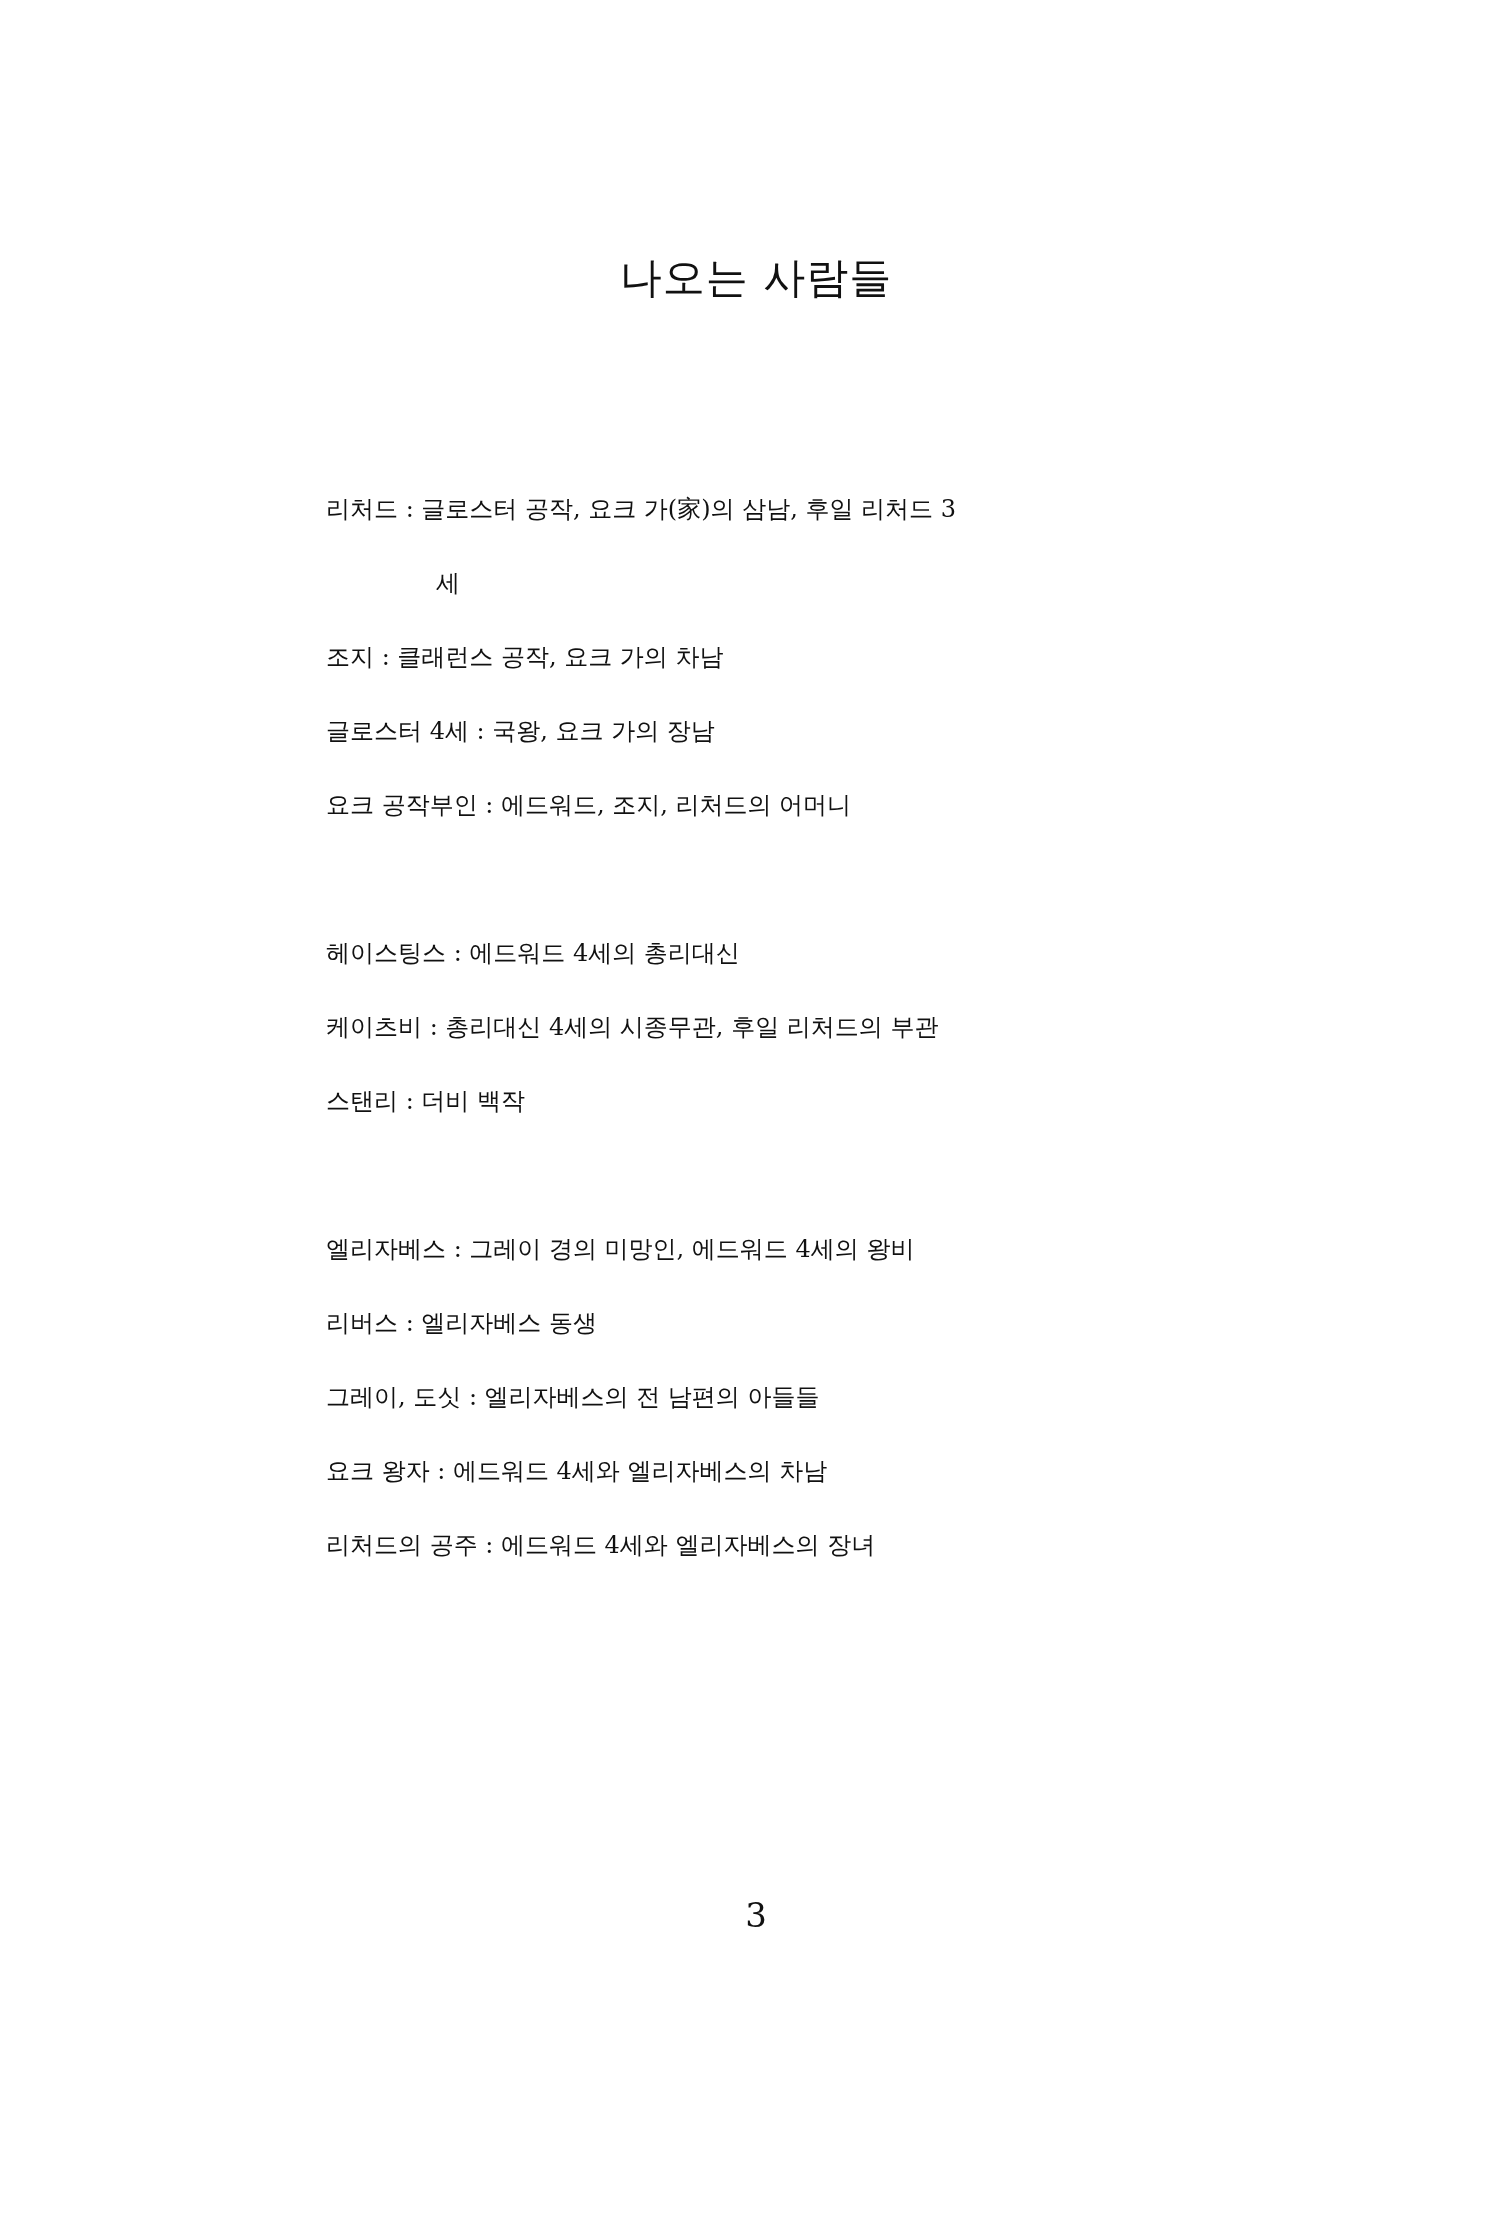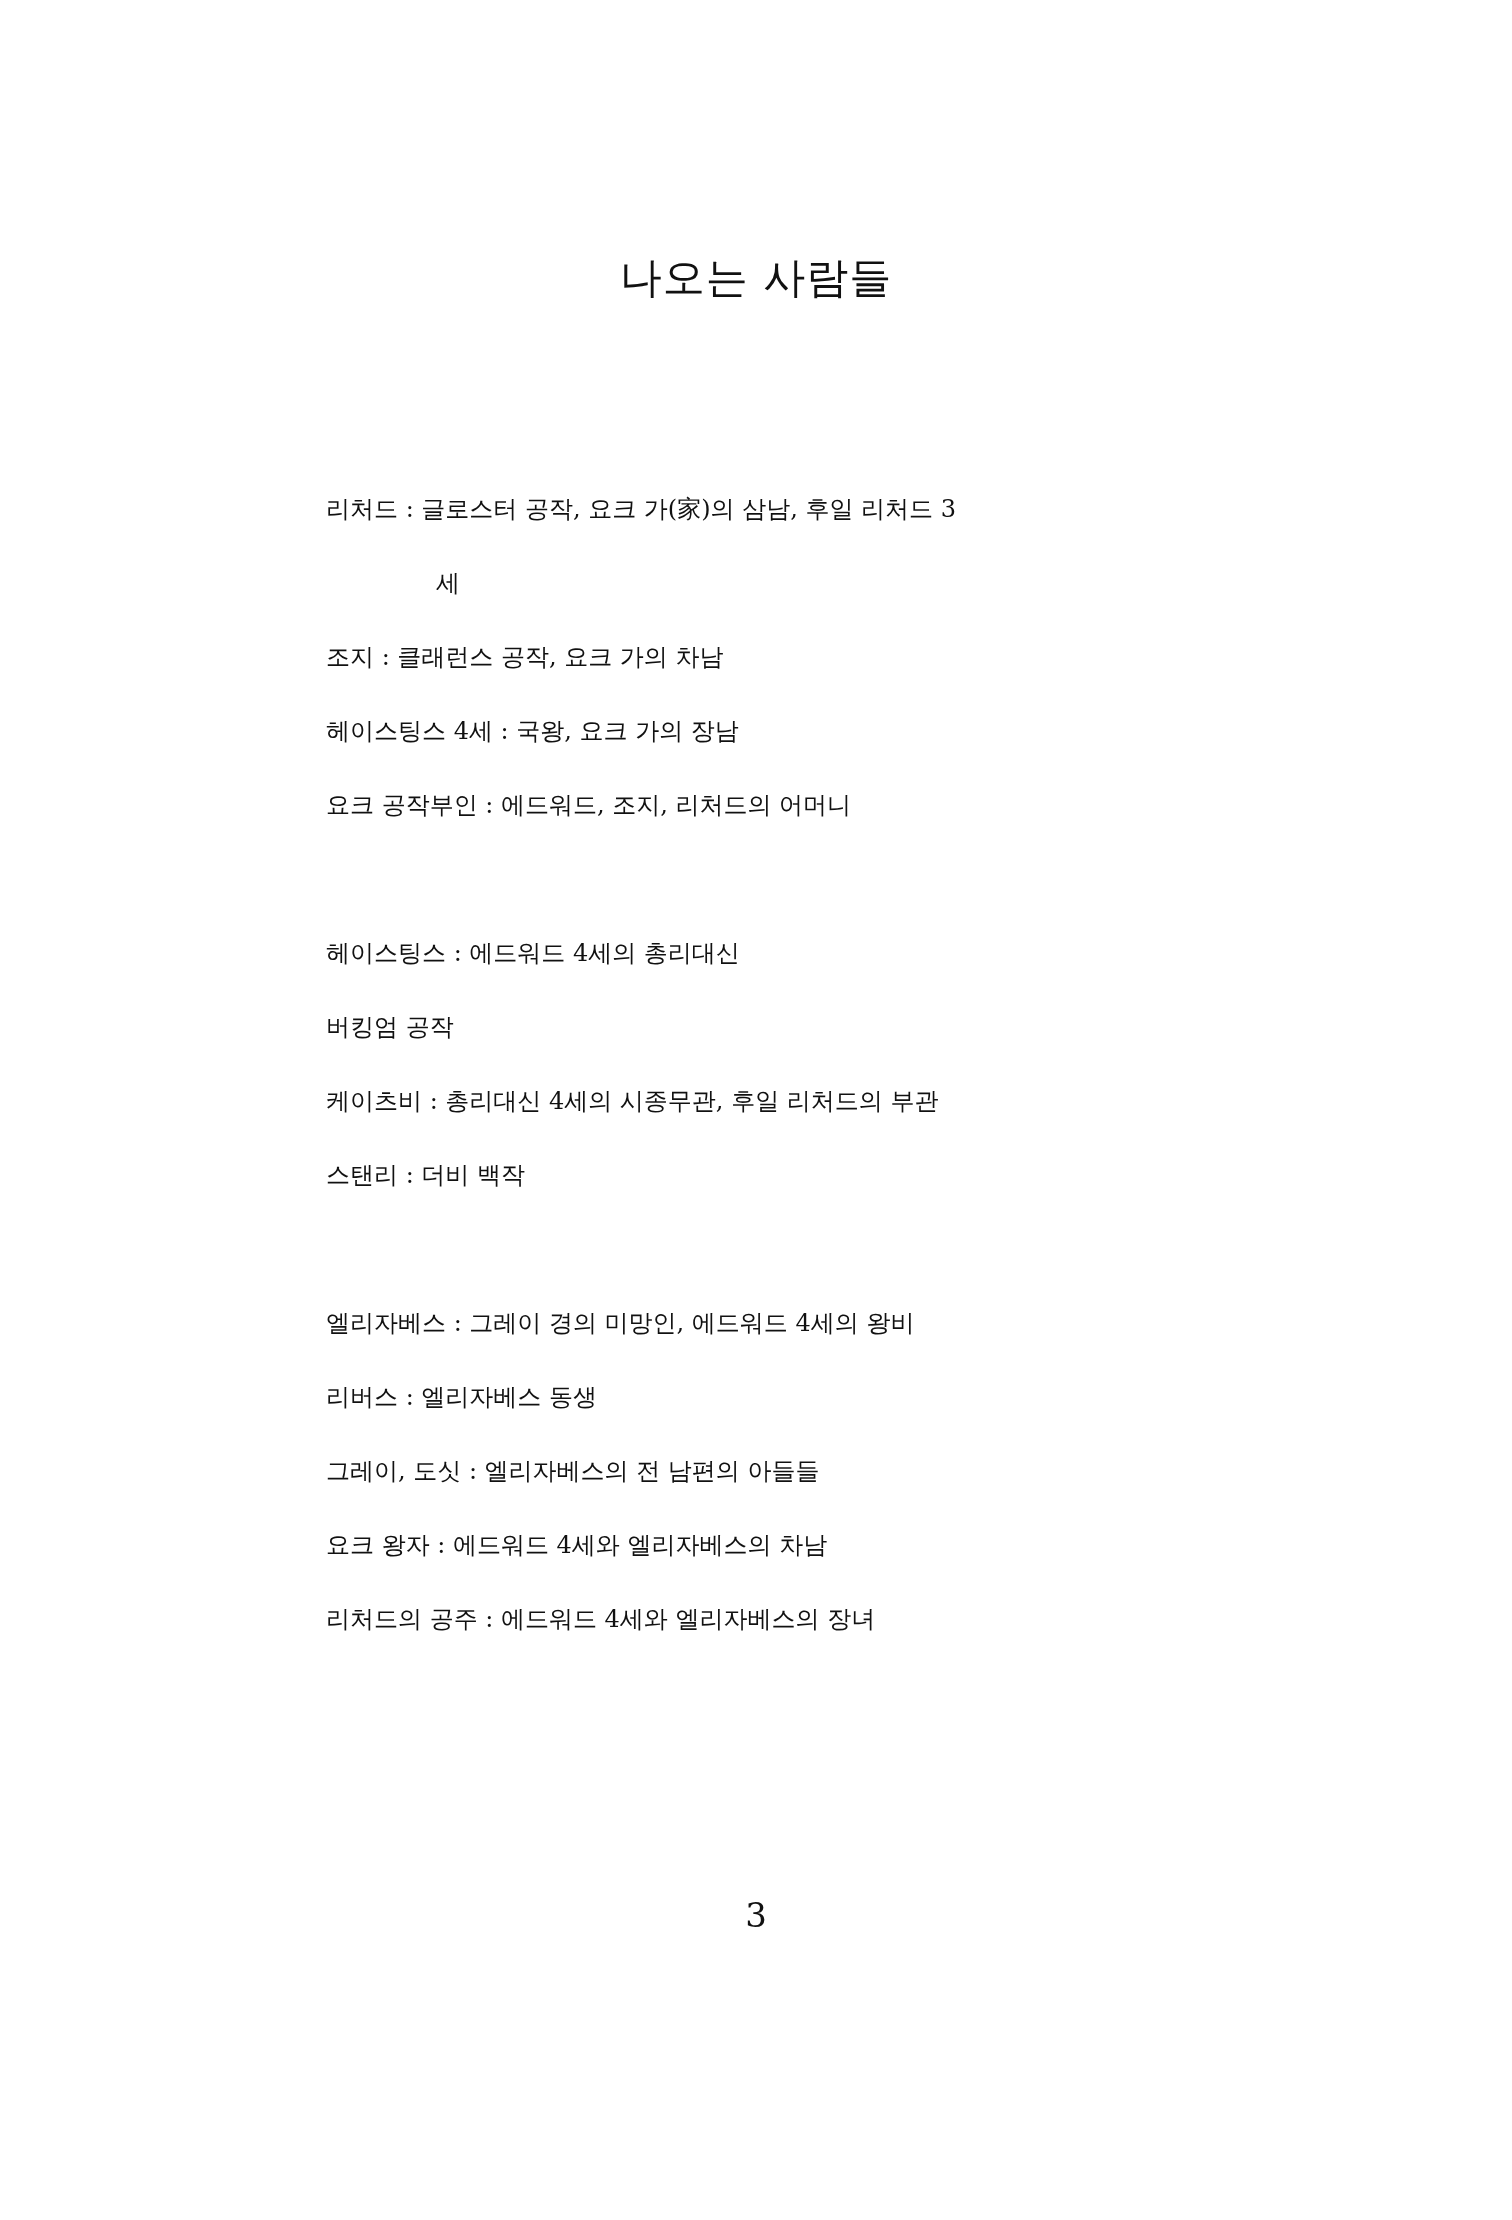--- a/index.html
+++ b/index.html
@@ -65,27 +65,26 @@
 
 <div class="page">
 
   <div class="title">나오는 사람들</div>
 
   <div class="cast">
 
     <span class="entry">리처드 : 글로스터 공작, 요크 가(家)의 삼남, 후일 리처드 3</span>
     <span class="cont">세</span>
     <span class="entry">조지 : 클래런스 공작, 요크 가의 차남</span>
-    <span class="entry">헤이스팅스 4세 : 국왕, 요크 가의 장남</span>
+    <span class="entry">글로스터 4세 : 국왕, 요크 가의 장남</span>
     <span class="entry">요크 공작부인 : 에드워드, 조지, 리처드의 어머니</span>
 
     <div class="gap"></div>
 
     <span class="entry">헤이스팅스 : 에드워드 4세의 총리대신</span>
-    <span class="entry">버킹엄 공작</span>
     <span class="entry">케이츠비 : 총리대신 4세의 시종무관, 후일 리처드의 부관</span>
     <span class="entry">스탠리 : 더비 백작</span>
 
     <div class="gap"></div>
 
     <span class="entry">엘리자베스 : 그레이 경의 미망인, 에드워드 4세의 왕비</span>
     <span class="entry">리버스 : 엘리자베스 동생</span>
     <span class="entry">그레이, 도싯 : 엘리자베스의 전 남편의 아들들</span>
     <span class="entry">요크 왕자 : 에드워드 4세와 엘리자베스의 차남</span>
     <span class="entry">리처드의 공주 : 에드워드 4세와 엘리자베스의 장녀</span>

